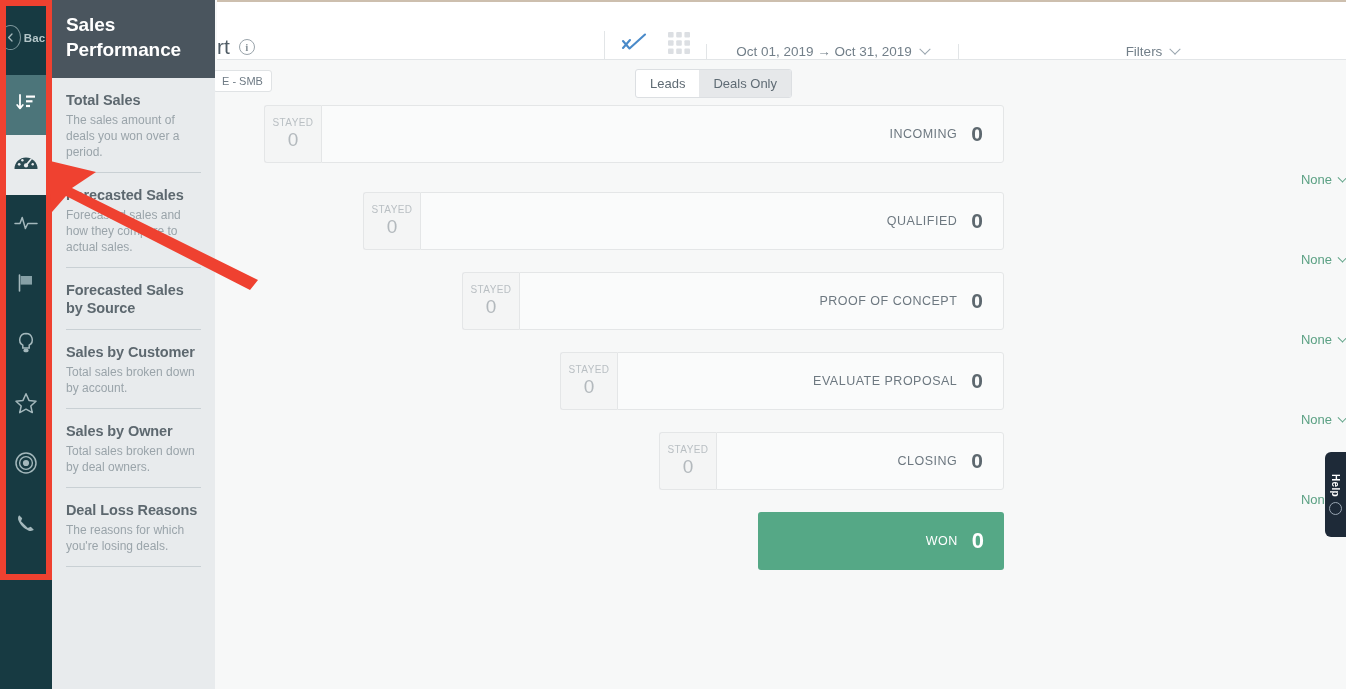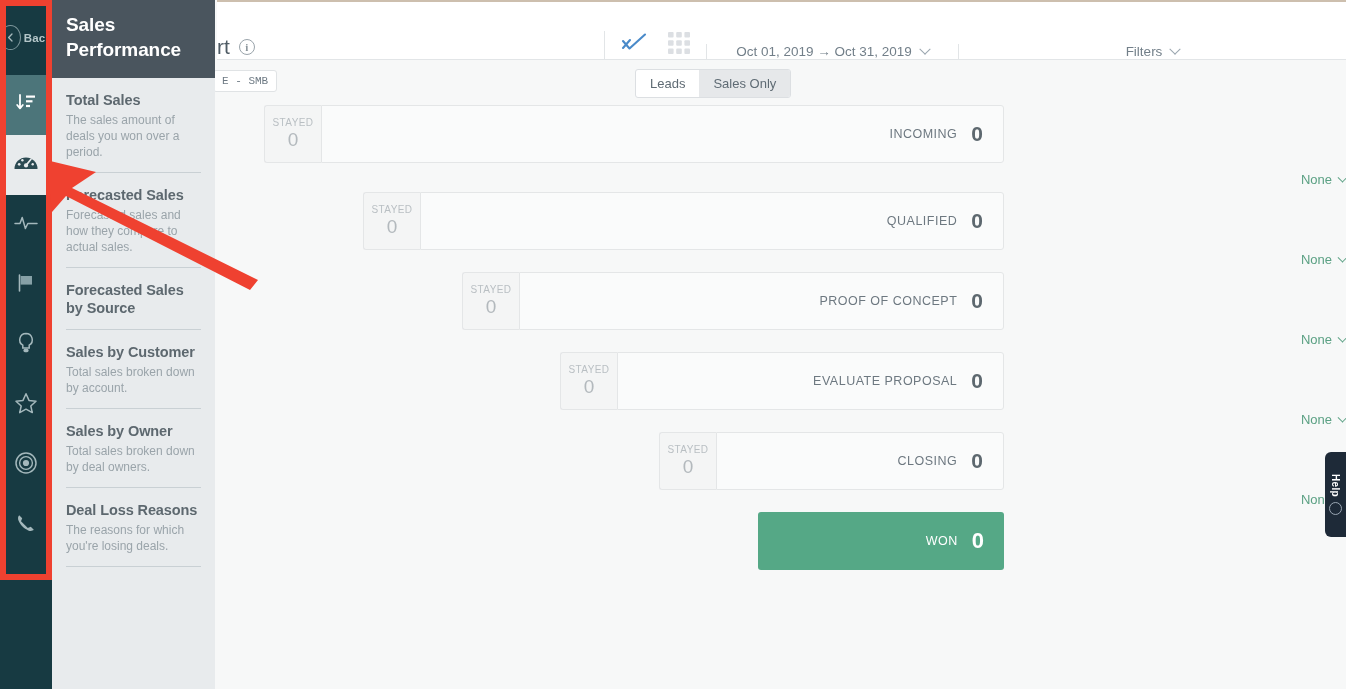--- a/index.html
+++ b/index.html
@@ -110,21 +110,20 @@
     position: absolute; left: 217px; top: 61px;
     width: 1129px; height: 44px;
     display: flex; align-items: center;
     z-index: 4;
   }
   .tagchip {
     position: absolute; left: -4px; top: 9px;
     background: #fff; border: 1px solid #e0e3e5; border-radius: 3px;
     padding: 4px 8px; font-size: 11px; color: #6e7a84;
     white-space: nowrap;
-    font-family: Liberation Mono, monospace;
   }
   .toggle {
     position: absolute; left: 418px; top: 8px;
     display: flex; border: 1px solid #dcdfe2; border-radius: 3px;
     overflow: hidden; background: #fff;
   }
   .toggle div {
     padding: 6px 14px; font-size: 13px; color: #5f6b74;
   }
   .toggle div.on { background: #e6e8ea; }
@@ -367,21 +366,21 @@
     <div class="tb-seg tb-filt">
       <span class="tb-text">Filters</span>
       <span class="chev"></span>
     </div>
   </div>
 
   <div class="subbar">
     <div class="tagchip">E - SMB</div>
     <div class="toggle">
       <div>Leads</div>
-      <div class="on">Sales Only</div>
+      <div class="on">Deals Only</div>
     </div>
   </div>
 
   <div class="funnel">
 
     <div class="stage-row" style="height:75px">
       <div class="stage" style="left:47px;width:740px">
         <div class="stayed">
           <div class="slab">STAYED</div>
           <div class="sval">0</div>

